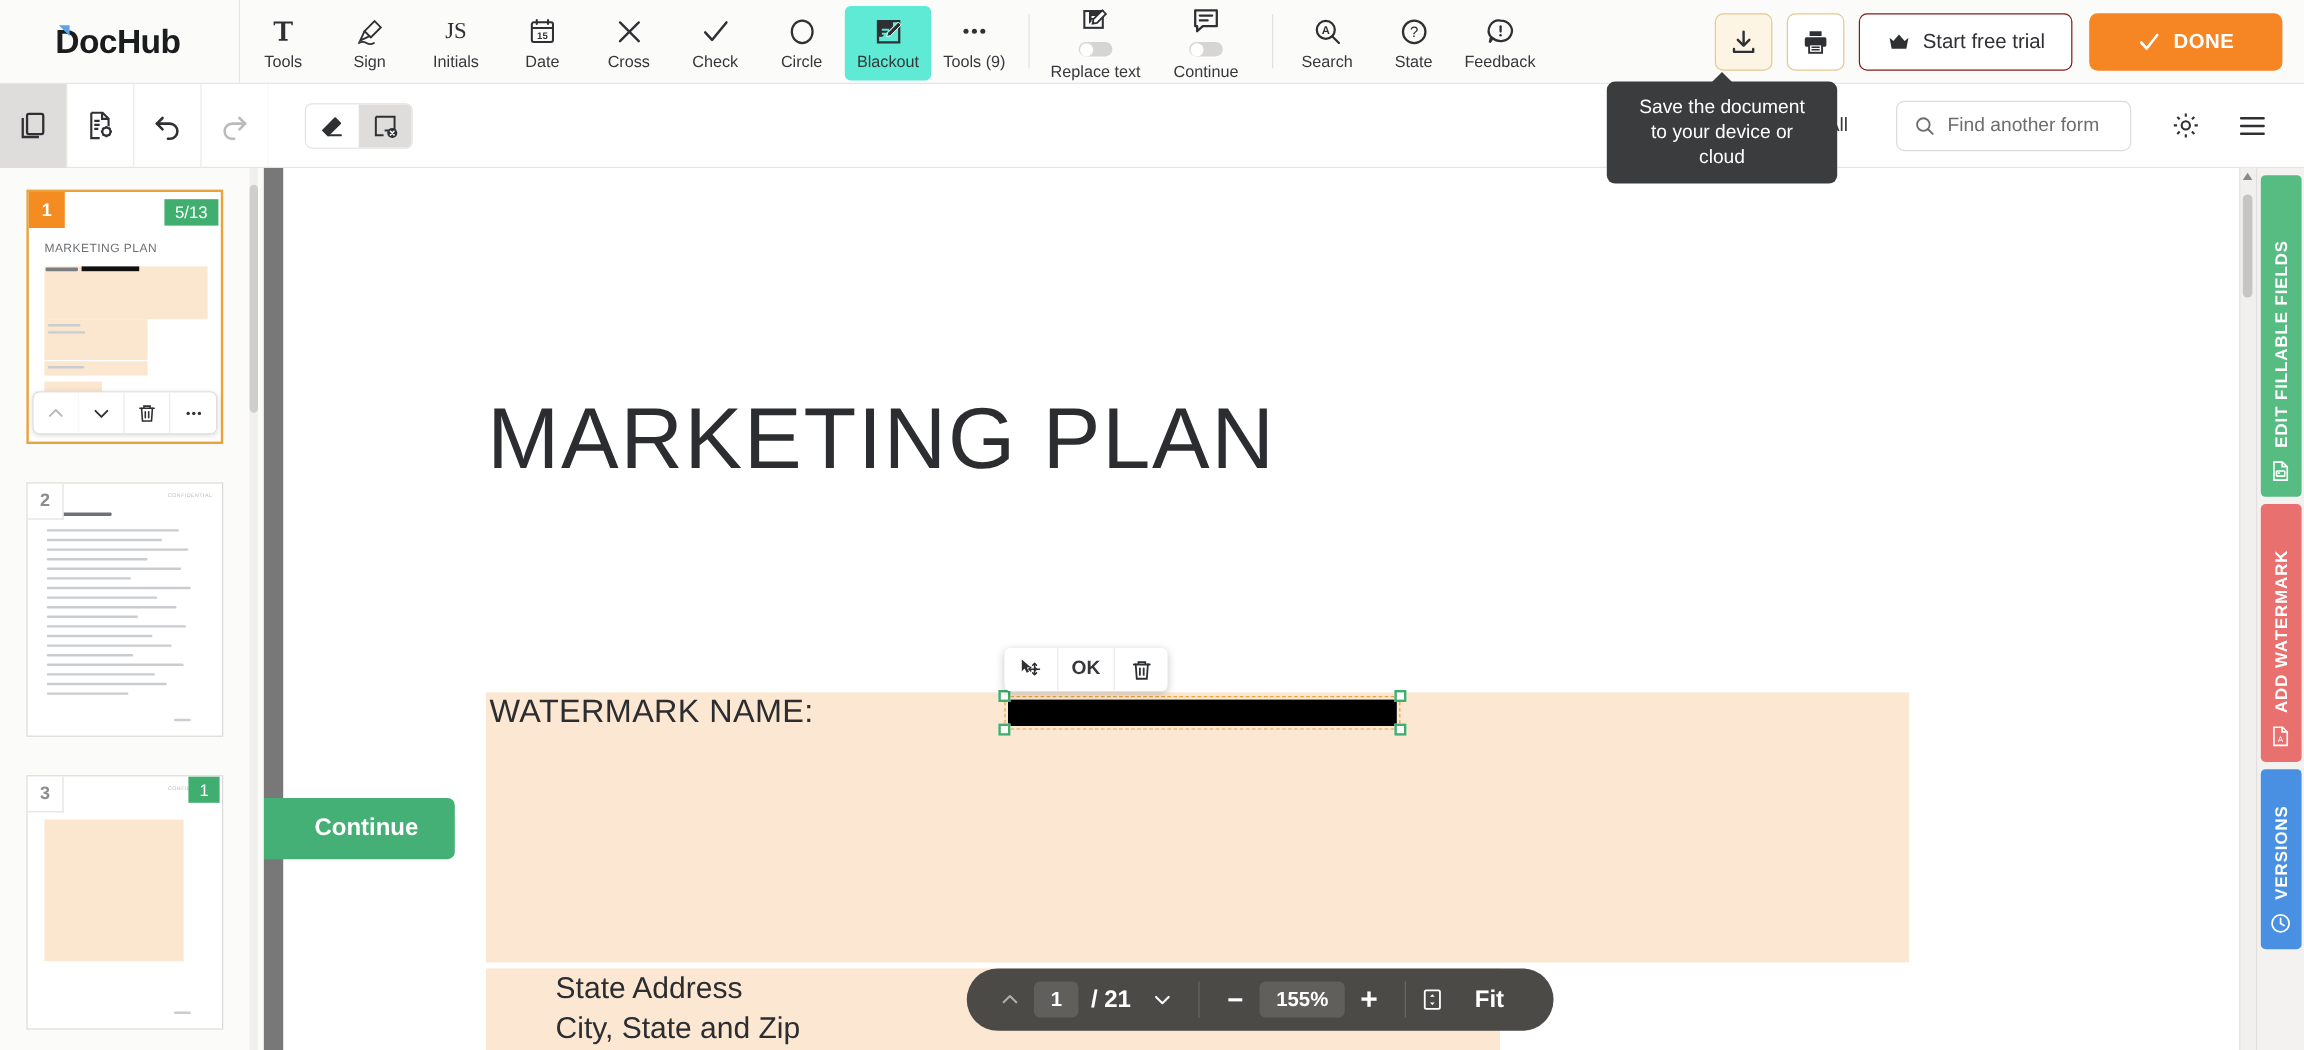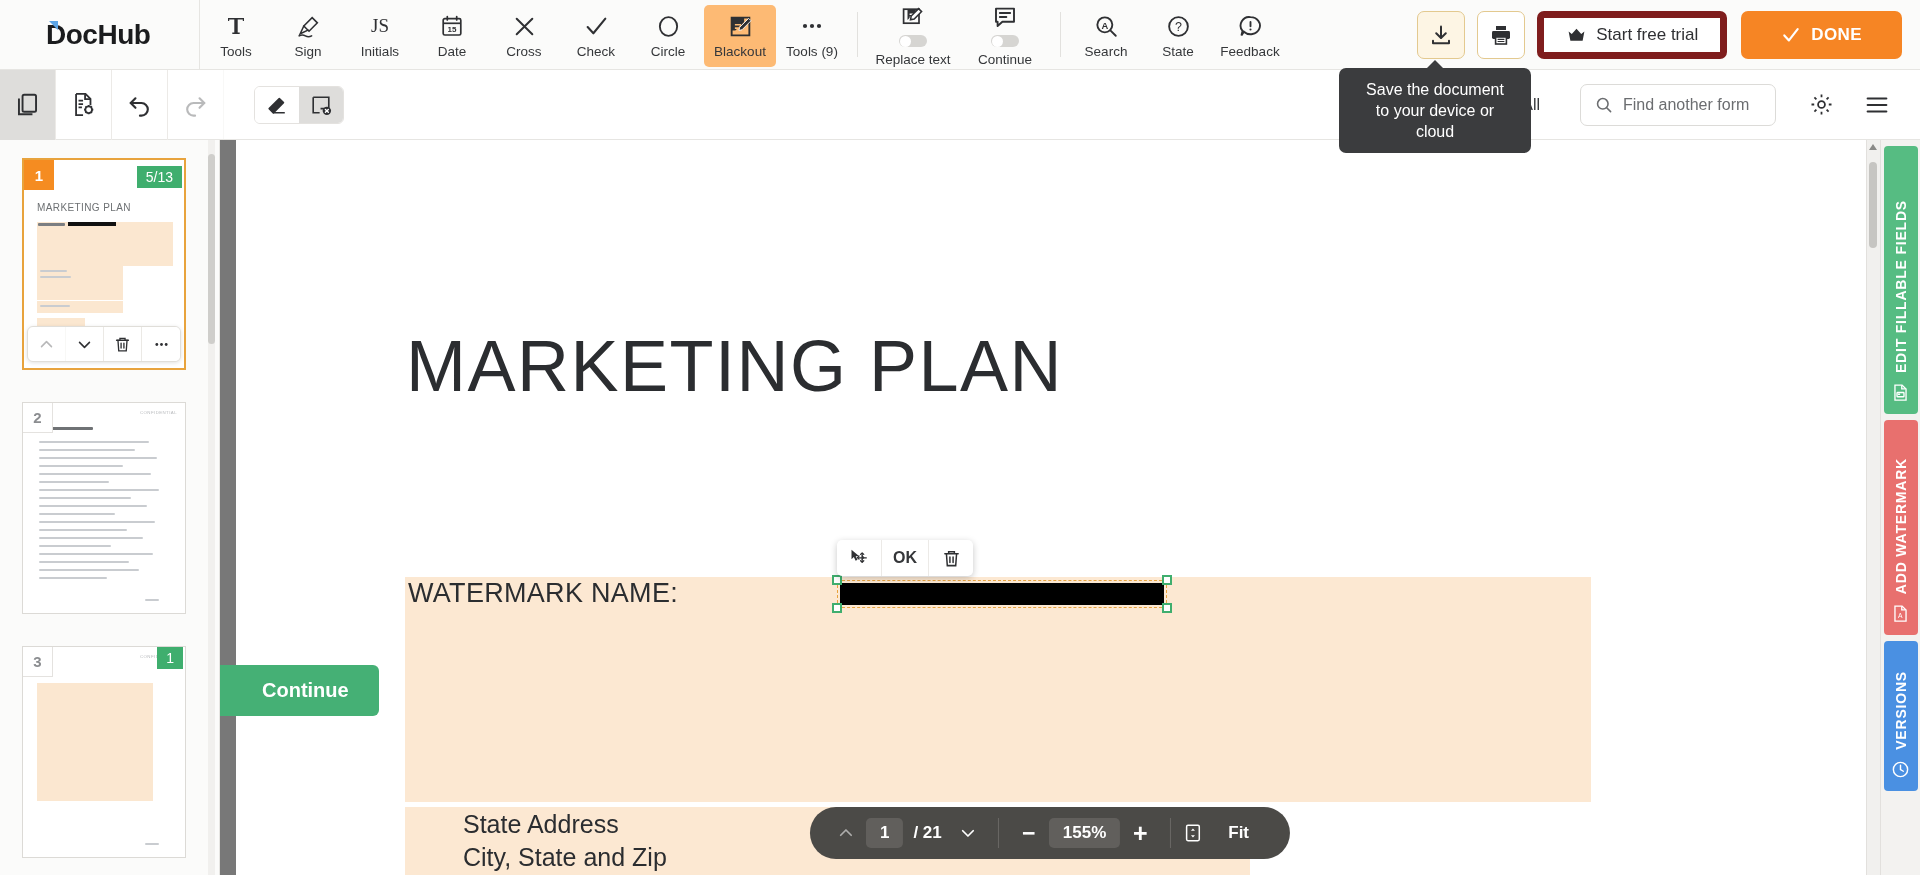--- a/index.html
+++ b/index.html
@@ -36,21 +36,21 @@
     border-left: 9px solid transparent;
     border-top: 9px solid #5ba4e6;
   }
 
   .tools-group { display: flex; align-items: center; }
   .tool-btn {
     width: 72px; height: 62px; margin-top: 3px;
     display: flex; flex-direction: column; align-items: center; justify-content: center;
     gap: 5px; border-radius: 5px; cursor: pointer; background: transparent;
   }
-  .tool-btn.active { background: #fdba74; }
+  .tool-btn.active { background: #5eead4; }
   .tool-ico { height: 26px; display: flex; align-items: center; justify-content: center; }
   .tool-lbl { font-size: 13.5px; color: #35373a; white-space: nowrap; }
   .divider-v { width: 1px; background: #e2e1de; margin: 12px 9px; align-self: stretch; }
 
   .toggle-tool { width: 92px; justify-content: center; }
   .toggle-pill {
     width: 28px; height: 13px; border-radius: 7px; background: #d6d5d2;
     position: relative; margin-top: 1px;
   }
   .toggle-pill::before {
@@ -62,21 +62,21 @@
 
   .sq-btn {
     width: 48px; height: 48px; border-radius: 7px;
     border: 1px solid #e3c98f; background: #ffffff;
     display: flex; align-items: center; justify-content: center;
     margin: 0 6px; cursor: pointer; position: relative;
   }
   .sq-btn.hovered { background: #fdf5e4; }
 
   .trial-btn {
-    height: 48px; border: 7px solid #7f1d1d; background: #ffffff;
+    height: 48px; border: 1px solid #7f1d1d; background: #ffffff;
     border-radius: 7px; display: flex; align-items: center; gap: 9px;
     padding: 0 22px; margin: 0 6px; font-size: 17px; color: #2f3033; cursor: pointer;
   }
   .done-btn {
     height: 48px; background: #f68524; color: #ffffff;
     border-radius: 7px; display: flex; align-items: center; gap: 10px;
     padding: 0 40px; margin-left: 8px; margin-right: 18px;
     font-size: 17px; font-weight: bold; letter-spacing: 0.4px; cursor: pointer;
   }
 
@@ -251,21 +251,21 @@
     position: absolute; left: 50%; transform: translateX(-50%); bottom: 16px;
     height: 52px; background: #4b4a47; border-radius: 26px; display: flex;
     align-items: center; color: #ffffff; z-index: 30; padding: 0 6px;
   }
   .nav-sec { display: flex; align-items: center; gap: 4px; padding: 0 14px; }
   .nav-div { width: 1px; height: 30px; background: #6a6865; }
   .nav-chip {
     background: #615f5c; border-radius: 5px; padding: 5px 14px;
     font-size: 17px; font-weight: bold; color: #fff; cursor: text;
   }
-  .nav-txt { font-size: 17px; font-weight: bold; color: #fff; margin: 0 6px; }
+  .nav-txt { font-size: 20px; font-weight: bold; color: #fff; margin: 0 6px; }
   .nav-ico {
     width: 32px; height: 32px; display: flex; align-items: center; justify-content: center;
     cursor: pointer; border-radius: 5px;
   }
   .nav-fit { display: flex; align-items: center; gap: 8px; padding: 0 18px 0 12px; cursor: pointer; }
 
   
   .v-scroll-track {
     position: absolute; right: 0; top: 0; bottom: 0; width: 14px; background: #f1f0ee;
     border-left: 1px solid #e2e0dd; z-index: 10;

